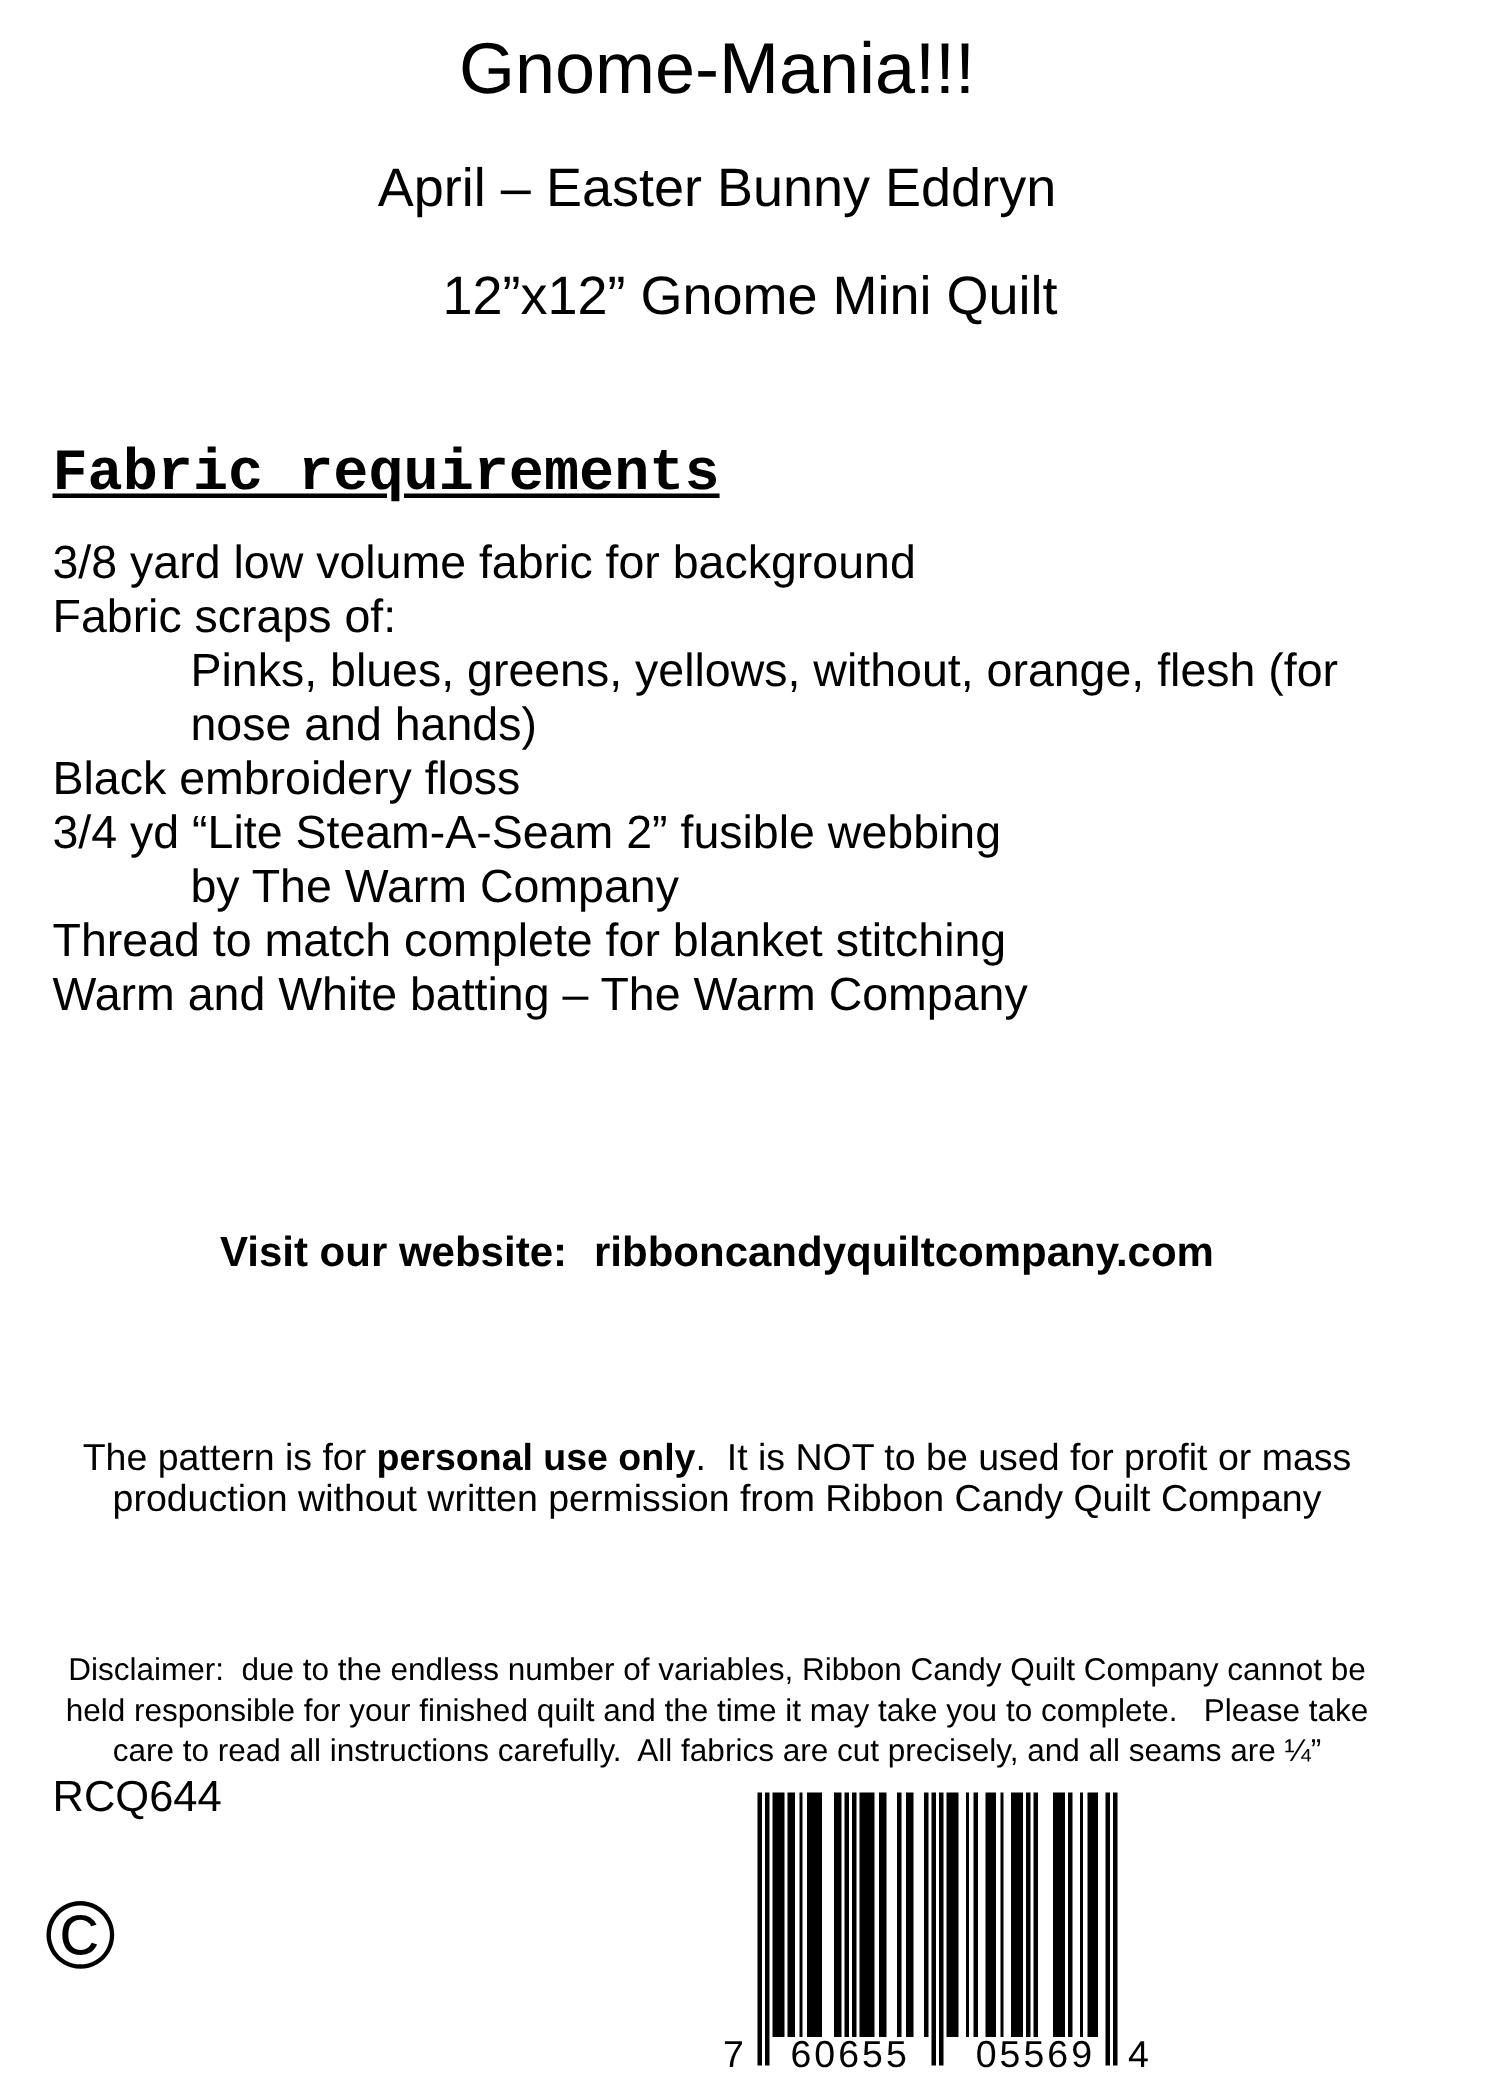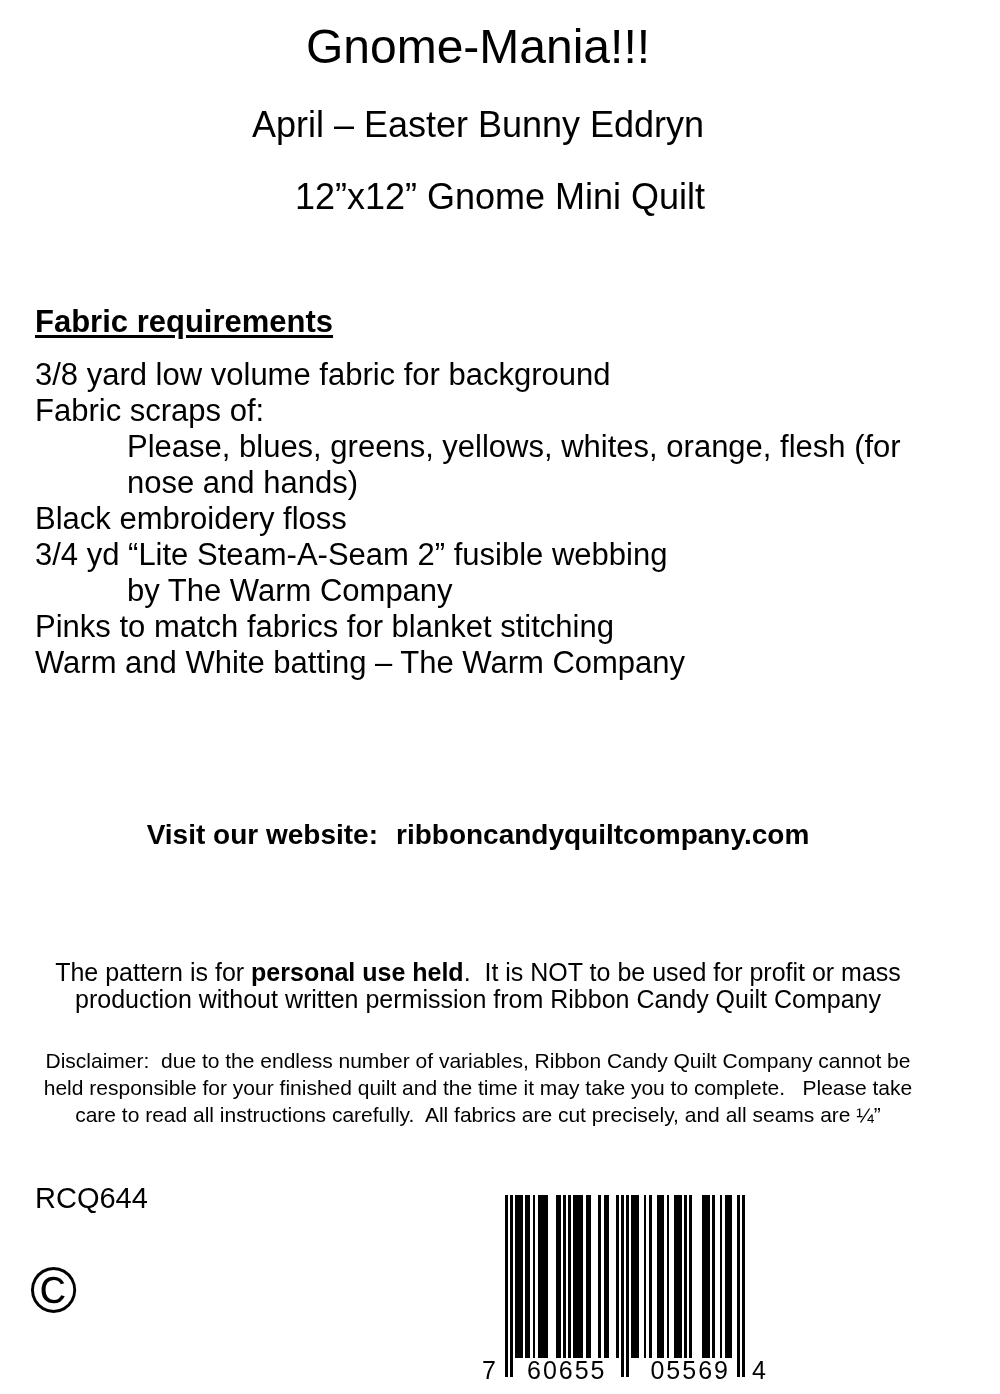--- a/index.html
+++ b/index.html
@@ -9,36 +9,36 @@
     background:#ffffff; color:#000000;
     font-family:"Liberation Sans","DejaVu Sans",sans-serif;
     overflow:hidden;
   }
   .centered { position:absolute; left:0; width:956px; text-align:center; }
   .title    { top:19px;  font-size:48px; }
   .subtitle { top:104px; font-size:36px; }
   .sizeline { top:176px; font-size:36px;padding-left:44px; }
 
   .fabric-heading {
-    position:absolute; left:35px; top:304px;
-    font-size:31px; font-weight:700;
-    text-decoration:underline; text-decoration-thickness:2.5px; text-underline-offset:3px;
+    position:absolute; left:35px; top:294px;
+    font-size:39px; font-weight:700;
+    text-decoration:underline; text-decoration-thickness:2.5px; text-underline-offset:3px;font-family:Liberation Mono, monospace;
   }
   .fabric-list { position:absolute; left:35px; top:357px; width:920px; font-size:31px; line-height:36px; }
   .fabric-item { white-space:pre; }
   .fabric-item.indent { padding-left:92px; }
 
   .website { top:819px; font-size:28px; font-weight:700; }
   .website .label { margin-right:18px; }
 
   .usage { top:959px; font-size:25px; line-height:27px; }
   .usage-line { white-space:pre; }
   .usage .b { font-weight:700; }
 
-  .disclaimer { top:1047px; font-size:21px; line-height:27px; }
+  .disclaimer { top:1100px; font-size:21px; line-height:27px; }
   .disclaimer-line { white-space:pre; }
 
   .product-code  { position:absolute; left:35px;  top:1182px; font-size:29px; }
   .copyright-sym { position:absolute; left:30px;  top:1258px; font-size:64px; line-height:1; }
   .copyright-name{ position:absolute; left:120px; top:1272px; font-size:31px; }
 
   .barcode { position:absolute; left:505px; top:1195px; width:240px; height:192px; }
   .barcode .bar { position:absolute; top:0; background:#000; }
   .bc-digit { position:absolute; font-size:25px; line-height:1; top:163px; }
   .bc-lead  { left:-23px; }
@@ -53,35 +53,35 @@
 
   <div class="centered title">Gnome-Mania!!!</div>
   <div class="centered subtitle">April – Easter Bunny Eddryn</div>
   <div class="centered sizeline">12”x12” Gnome Mini Quilt</div>
 
   <div class="fabric-heading">Fabric requirements</div>
 
   <div class="fabric-list" id="fabric-list">
       <div class="fabric-item">3/8 yard low volume fabric for background</div>
       <div class="fabric-item">Fabric scraps of:</div>
-      <div class="fabric-item indent">Please, blues, greens, yellows, whites, orange, flesh (for</div>
+      <div class="fabric-item indent">Pinks, blues, greens, yellows, without, orange, flesh (for</div>
       <div class="fabric-item indent">nose and hands)</div>
       <div class="fabric-item">Black embroidery floss</div>
       <div class="fabric-item">3/4 yd “Lite Steam-A-Seam 2” fusible webbing</div>
       <div class="fabric-item indent">by The Warm Company</div>
-      <div class="fabric-item">Pinks to match fabrics for blanket stitching</div>
+      <div class="fabric-item">Thread to match complete for blanket stitching</div>
       <div class="fabric-item">Warm and White batting – The Warm Company</div>
     </div>
 
   <div class="centered website">
     <span class="label">Visit our website:</span><span>ribboncandyquiltcompany.com</span>
   </div>
 
   <div class="centered usage">
-    <div class="usage-line"><span>The pattern is for </span><span class="b">personal use held</span><span>.  It is NOT to be used for profit or mass</span></div>
+    <div class="usage-line"><span>The pattern is for </span><span class="b">personal use only</span><span>.  It is NOT to be used for profit or mass</span></div>
     <div class="usage-line">production without written permission from Ribbon Candy Quilt Company</div>
   </div>
 
   <div class="centered disclaimer">
     <div class="disclaimer-line">Disclaimer:  due to the endless number of variables, Ribbon Candy Quilt Company cannot be</div>
     <div class="disclaimer-line">held responsible for your finished quilt and the time it may take you to complete.   Please take</div>
     <div class="disclaimer-line">care to read all instructions carefully.  All fabrics are cut precisely, and all seams are ¼”</div>
   </div>
 
   <div class="product-code">RCQ644</div>

